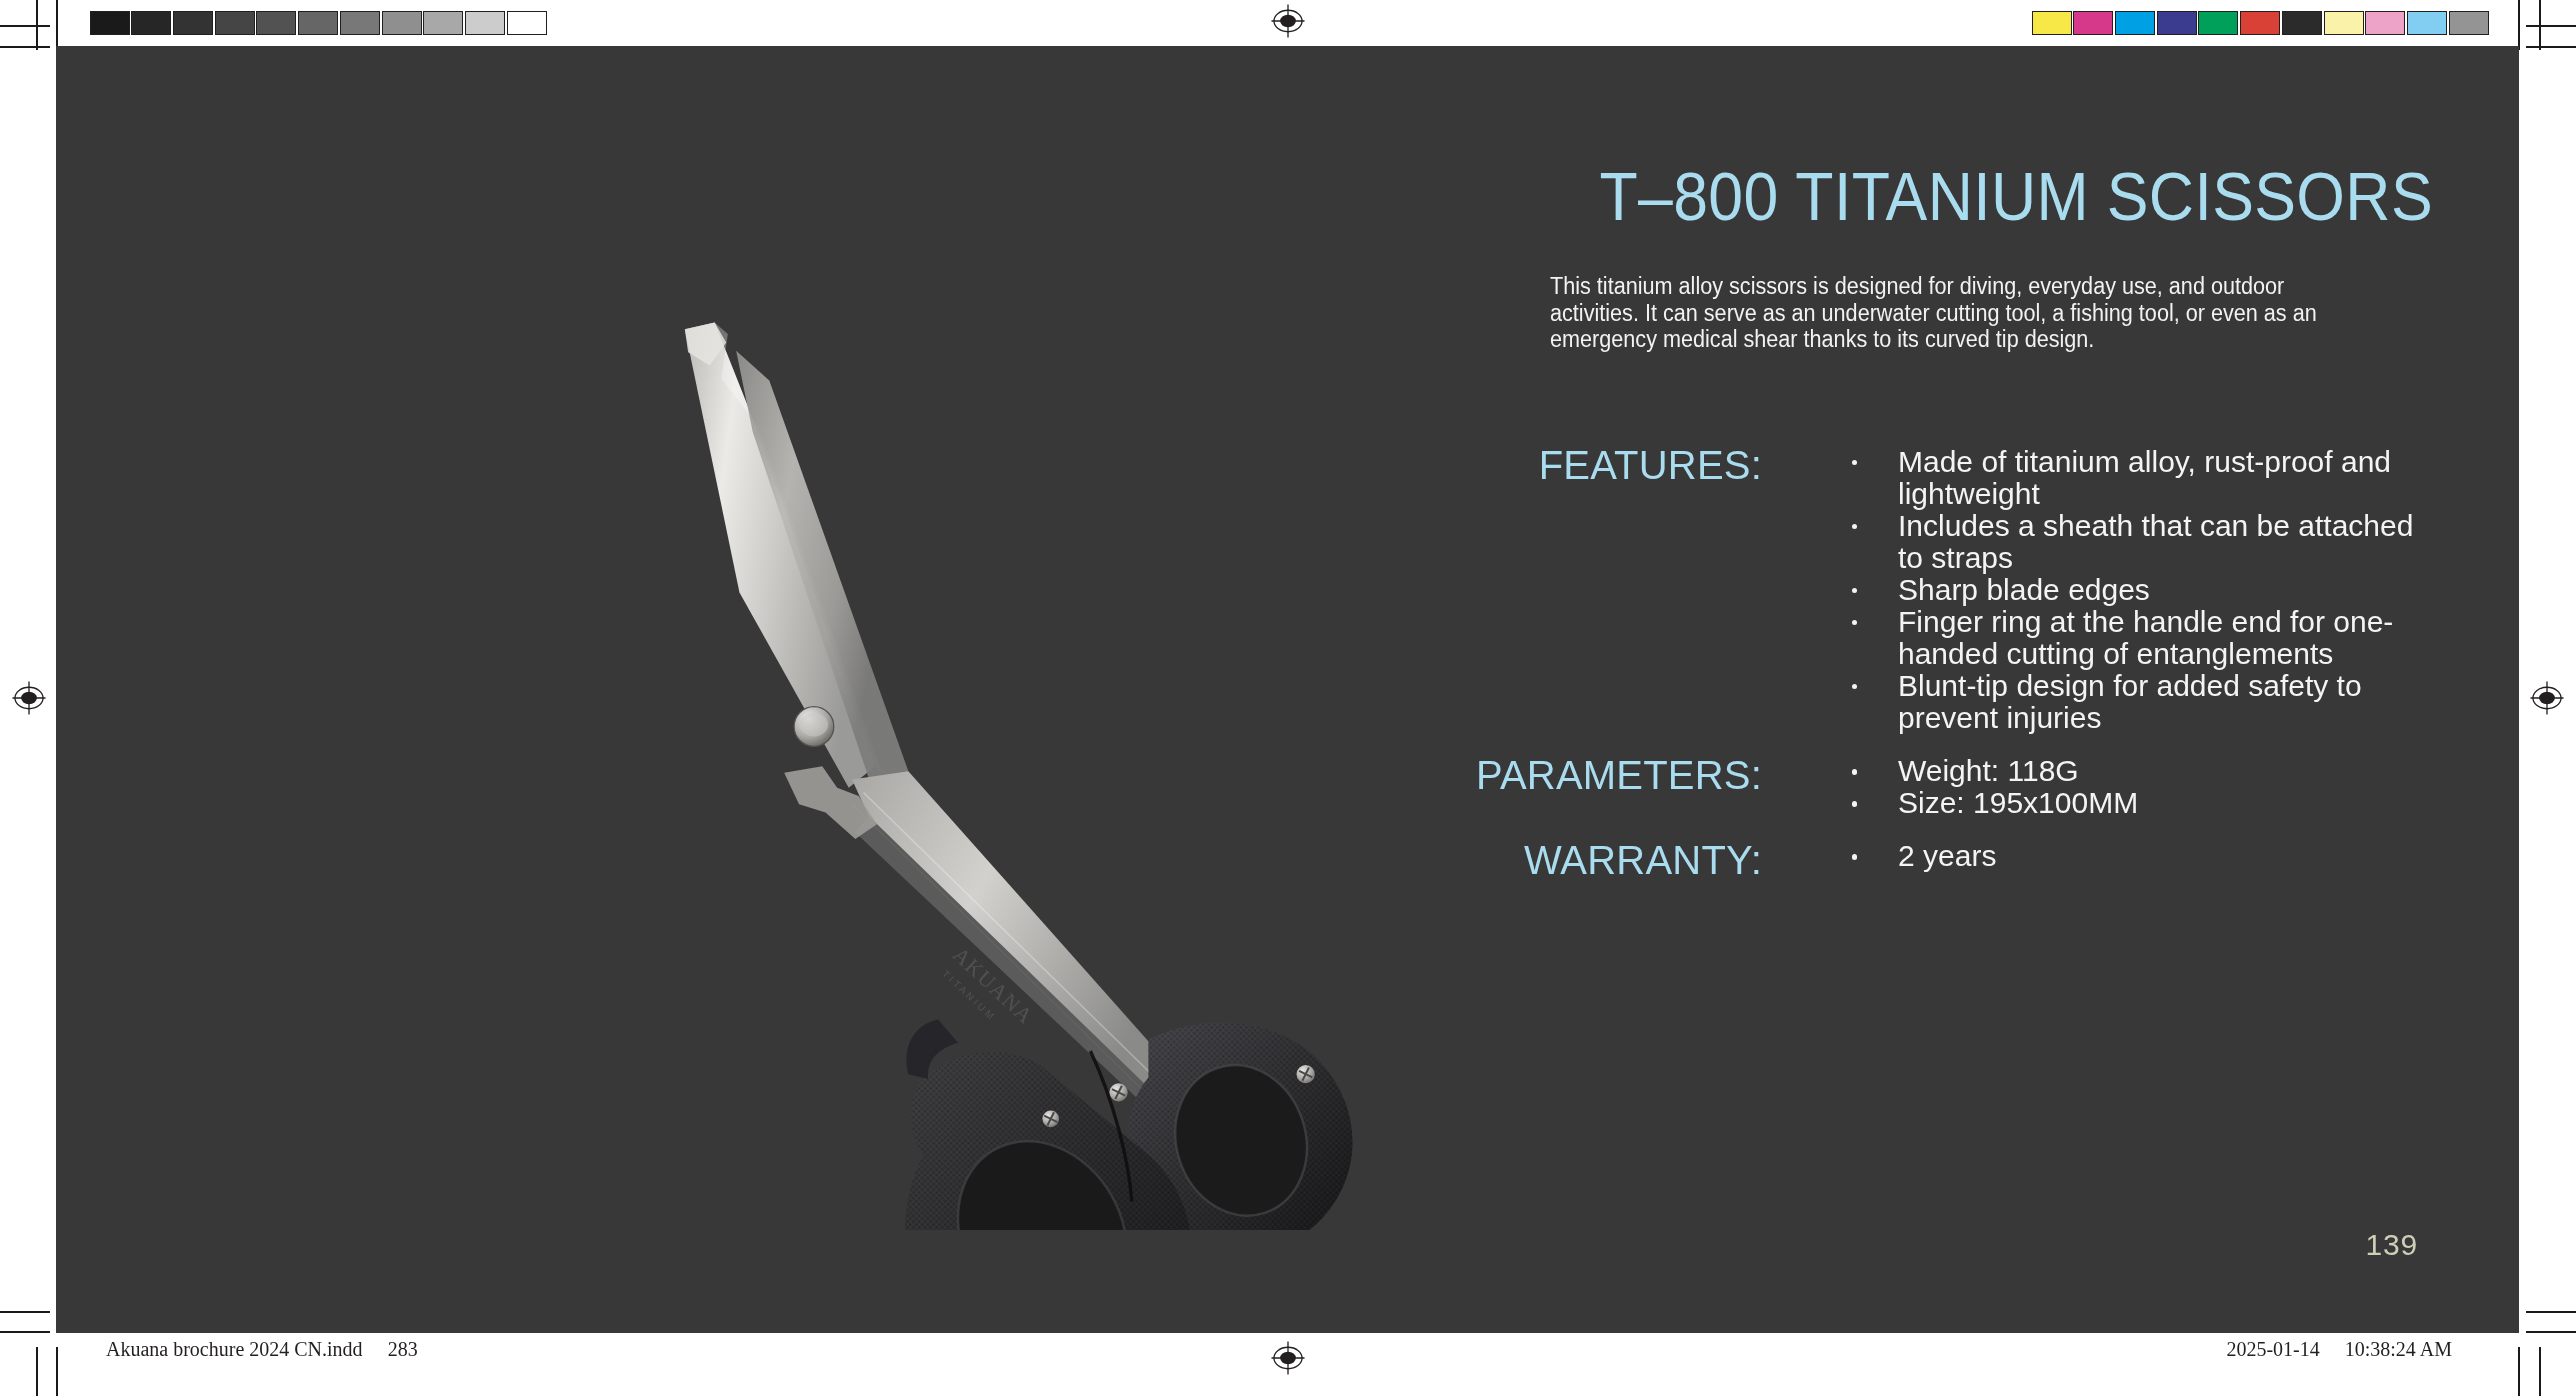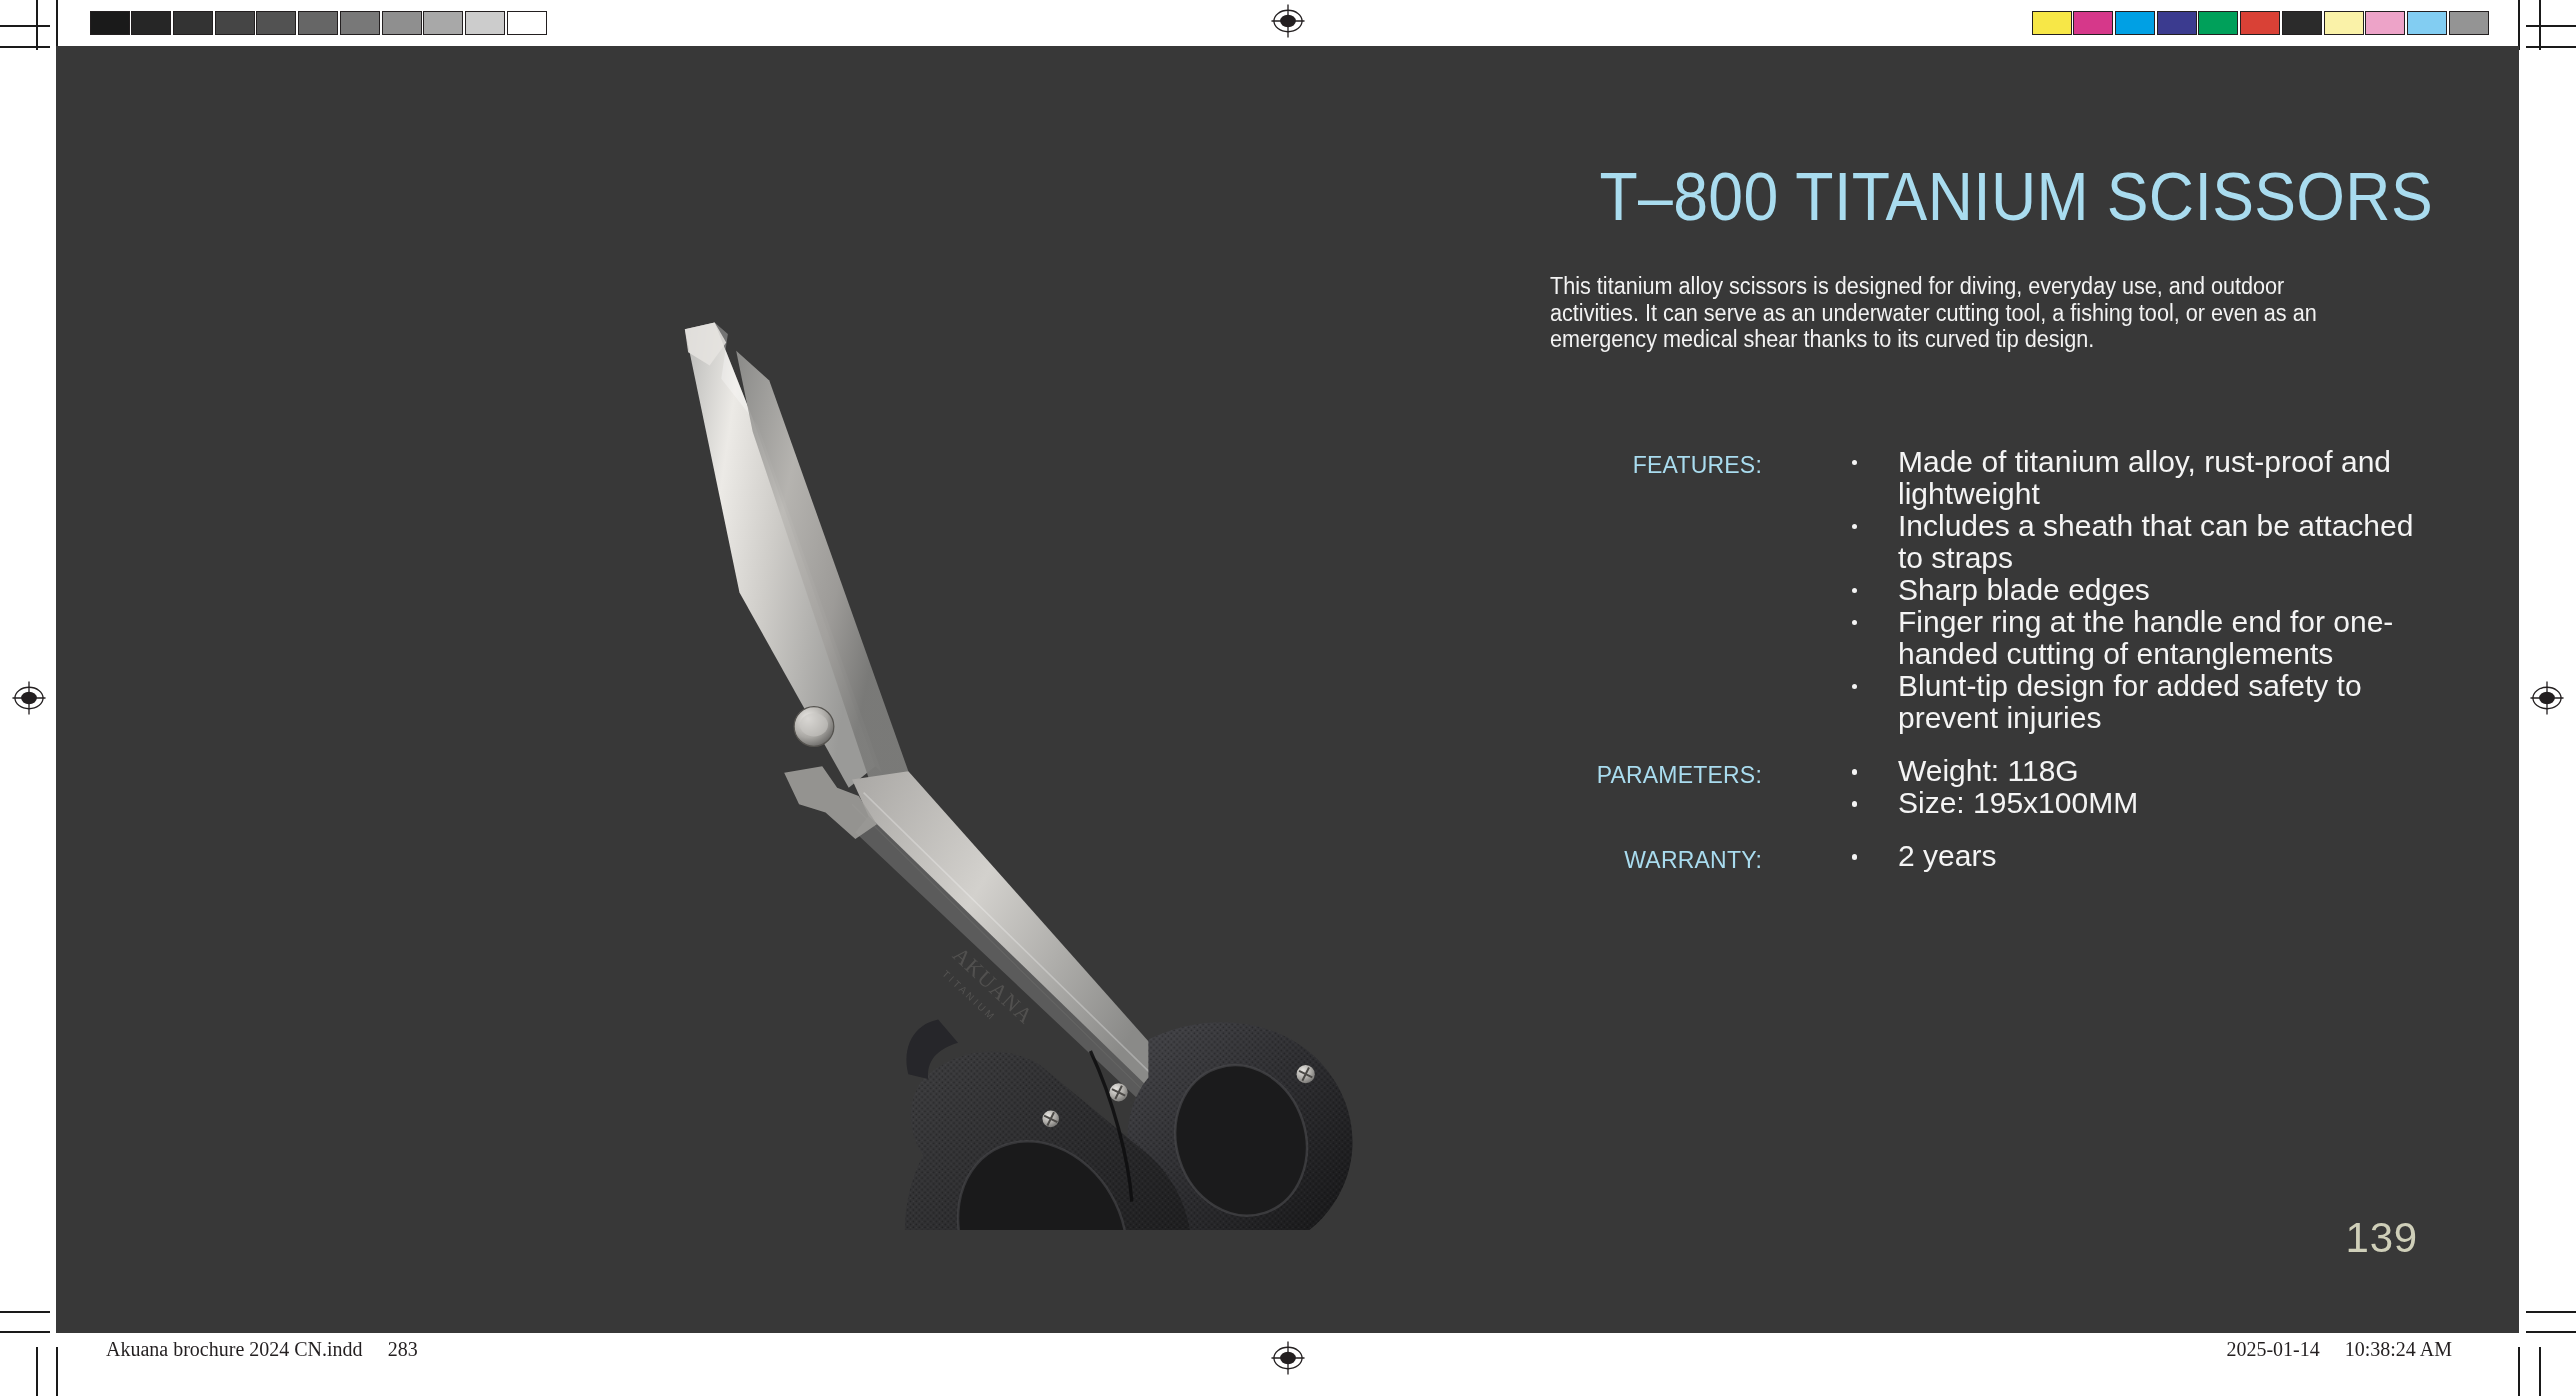--- a/index.html
+++ b/index.html
@@ -111,21 +111,21 @@
     display: flex;
     align-items: flex-start;
     margin-bottom: 8.3px;
   }
 
   .spec-label {
     width: 505px;
     flex: 0 0 505px;
     text-align: right;
     color: #a9dcef;
-    font-size: 23px;
+    font-size: 40px;
     font-weight: 500;
     letter-spacing: 0.2px;
     line-height: 36px;
     padding-right: 0px;
     white-space: nowrap;
   }
 
   .spec-items {
     flex: 1 1 auto;
     padding-left: 83px;
@@ -156,21 +156,21 @@
   #section-features  .spec-label { padding-top: 1.7px; }
   #section-parameters .spec-label { padding-top: 1.7px; }
   #section-warranty   .spec-label { padding-top: 1.7px; }
 
   
   #page-number {
     position: absolute;
     right: 101px;
     bottom: 71px;
     color: #cfcfb9;
-    font-size: 42px;
+    font-size: 30px;
     font-weight: 500;
     letter-spacing: 0.8px;
   }
 
   
   .slug {
     position: absolute;
     bottom: 36px;
     color: #231f20;
     font-family: "Liberation Serif", serif;

